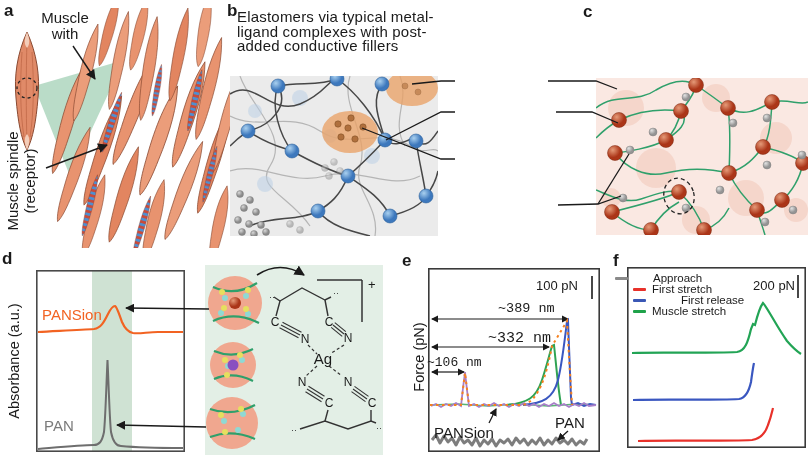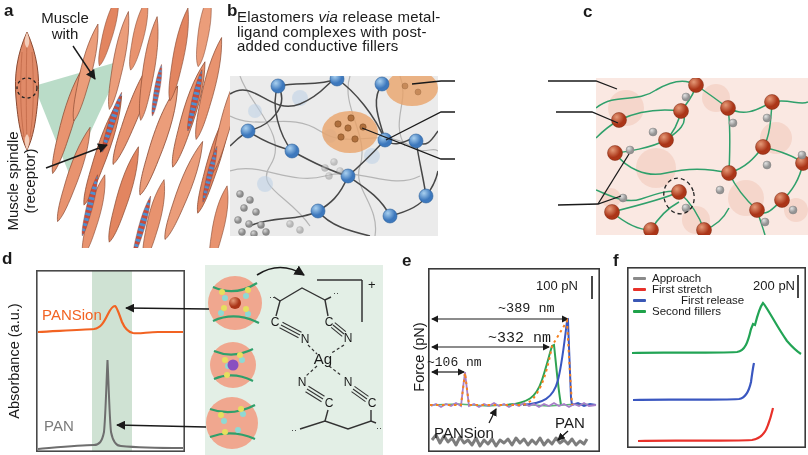--- a/index.html
+++ b/index.html
@@ -4,21 +4,21 @@
 <style>
   html,body{margin:0;padding:0;background:#fff;}
   .fig{position:relative;width:808px;height:455px;background:#fff;overflow:hidden;
        font-family:"Liberation Sans",sans-serif;color:#1a1a1a;}
   .abs{position:absolute;}
   .letter{font-size:17px;font-weight:700;line-height:18px;}
   .ptitle{font-size:15px;line-height:14.5px;letter-spacing:.2px;}
   .midlab{font-size:14px;line-height:18px;}
   .rot{position:absolute;transform:rotate(-90deg);white-space:nowrap;text-align:center;}
   .ser{font-family:Liberation Mono, monospace;}
-  .it{font-style:italic;}
+  .it{}
   .curveLab{font-size:15px;}
   svg{display:block;}
   .legrow{position:absolute;display:flex;align-items:center;font-size:11.5px;line-height:11px;}
   .legdash{display:inline-block;width:13px;height:2.6px;margin-right:6px;border-radius:1px;}
 </style>
 </head>
 <body>
 
 <div class="fig">
 
@@ -91,21 +91,21 @@
   <div class="abs" style="left:36px;top:10px;width:58px;text-align:center;font-size:15px;line-height:15.5px;">
     <span>Muscle</span><br>
     <span>with</span>
   </div>
   <div class="rot" style="left:-39px;top:164px;width:120px;font-size:15px;line-height:17px;">
     <span>Muscle spindle</span><br>
     <span>(receptor)</span>
   </div>
 
   <div class="abs ptitle" style="left:237px;top:10px;width:215px;">
-    <span>Elastomers </span><span class="it">via</span><span> release metal-</span><br>
+    <span>Elastomers </span><span class="it">via</span><span> typical metal-</span><br>
     <span>ligand complexes with post-</span><br>
     <span>added conductive fillers</span>
   </div>
 
   <svg class="abs" style="left:230px;top:76px;" width="208" height="160" viewBox="0 0 208 160">
     <defs>
       <radialGradient id="blueG" cx="35%" cy="30%">
           <stop offset="0%" stop-color="#a9d0ef"></stop>
           <stop offset="100%" stop-color="#3d78bd"></stop>
         </radialGradient>
@@ -437,35 +437,35 @@
   <div class="abs curveLab" style="left:434px;top:424px;">PANSion</div>
   <div class="abs curveLab" style="left:555px;top:414px;">PAN</div>
 
   <svg class="abs" style="left:627px;top:267px;" width="179" height="181" viewBox="0 0 179 181">
     <rect x="0.8" y="0.8" width="177.4" height="179.4" fill="none" stroke="#3a3a3a" stroke-width="1.6"></rect>
     <line x1="171" y1="8" x2="171" y2="31" stroke="#1a1a1a" stroke-width="1.6"></line>
     <path d="M5,86 C30,85 80,86.5 110,85 C118,84 121,75 124,62 L126,57 L128,58 C130,50 133,40 136,36 C140,40 150,60 160,74 C166,81 171,85 174,87" fill="none" stroke="#22a455" stroke-width="2.2"></path>
     <path d="M6,133 C40,132 85,133.5 112,132 C119,131 122,124 124,115 C125,108 126,100 127,96" fill="none" stroke="#3a57c0" stroke-width="2.2"></path>
     <path d="M11,174 C45,173 95,174.5 125,173 C133,172 138,167 141,158 C144,150 145,145 146,141" fill="none" stroke="#e8312a" stroke-width="2.2"></path>
   </svg>
-  <div class="legrow" style="left:633px;top:273px;">
+  <div class="legrow" style="left:615px;top:273px;gap:19px;">
     <span class="legdash" style="background:#8a8a8a;"></span>
     <span>Approach</span>
   </div>
   <div class="legrow" style="left:633px;top:284px;">
     <span class="legdash" style="background:#e8312a;"></span>
     <span>First stretch</span>
   </div>
   <div class="legrow" style="left:633px;top:295px;gap:29px;">
     <span class="legdash" style="background:#3a57b5;"></span>
     <span>First release</span>
   </div>
   <div class="legrow" style="left:633px;top:306px;">
     <span class="legdash" style="background:#1fa24a;"></span>
-    <span>Second fillers</span>
+    <span>Muscle stretch</span>
   </div>
   <div class="abs" style="left:747px;top:278px;width:48px;text-align:right;font-size:13px;">200 pN</div>
 
   <svg class="abs" style="left:0;top:0;pointer-events:none;" width="808" height="455" viewBox="0 0 808 455">
     <defs>
       <marker id="ahc" viewBox="0 0 10 10" refX="9" refY="5" markerWidth="7" markerHeight="7" orient="auto">
         <path d="M0,0 L10,5 L0,10 z" fill="#1a1a1a"></path>
       </marker>
     </defs>
     <g stroke="#1a1a1a" stroke-width="1.3" fill="none">

